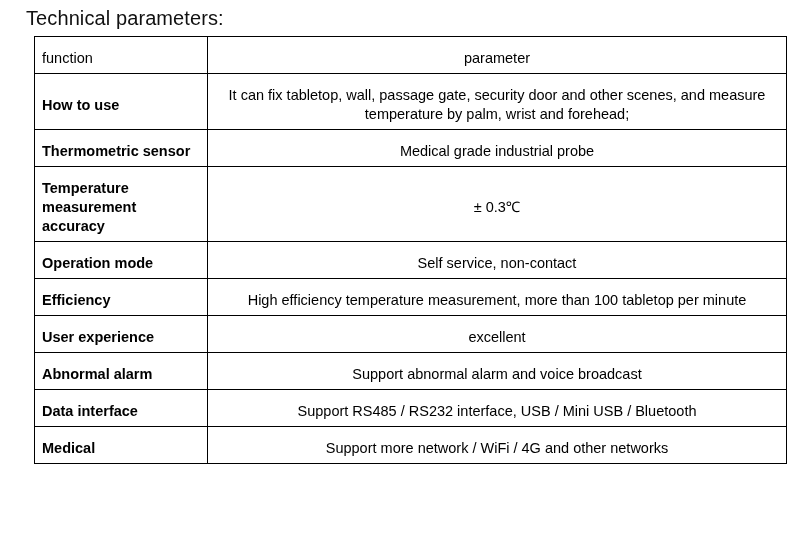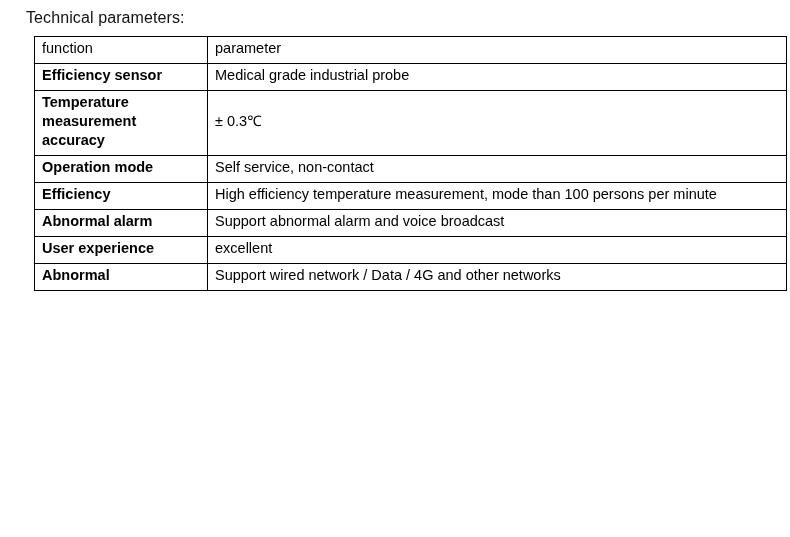--- a/index.html
+++ b/index.html
@@ -15,47 +15,48 @@
     overflow: hidden;
   }
   .page {
     position: relative;
     width: 790px;
     height: 537px;
     box-sizing: border-box;
     padding: 0;
   }
   .doc-title {
-    font-size: 16px;
+    font-size: 20px;
     line-height: 24px;
     margin: 6px 0 6px 26px;
     font-weight: 400;
     color: #111111;
     letter-spacing: 0.1px;
   }
   table.spec-table {
     border-collapse: collapse;
     table-layout: fixed;
     margin-left: 34px;
     width: 722px;
     border: 1.5px solid #000000;
   }
   table.spec-table td {
     border: 1.5px solid #000000;
-    padding: 2px 7px 5px 7px;
+    padding: 12px 7px 5px 7px;
     font-size: 14.5px;
     line-height: 19px;
     vertical-align: middle;
     word-wrap: break-word;
   }
   td.col-fn {
     width: 158px;
   }
   td.col-param {
     width: 564px;
+    text-align: center;
   }
   .bold {
     font-weight: bold;
   }
   .head-row td {
     font-weight: normal;
   }
   .mid {
     vertical-align: middle;
   }
@@ -70,54 +71,62 @@
 
   <h1 class="doc-title">Technical parameters:</h1>
 
   <table class="spec-table">
     <tbody>
       <tr class="head-row">
         <td class="col-fn mid">function</td>
         <td class="col-param mid">parameter</td>
       </tr>
 
+      <tr>
+        <td class="col-fn bold top">How to use</td>
+        <td class="col-param top">It can fix tabletop, wall, passage gate, security door and other scenes, and measure temperature by palm, wrist and forehead;</td>
+      </tr>
 
       <tr>
-        <td class="col-fn bold top">Efficiency sensor</td>
+        <td class="col-fn bold top">Thermometric sensor</td>
         <td class="col-param top">Medical grade industrial probe</td>
       </tr>
 
       <tr>
         <td class="col-fn bold top">Temperature measurement accuracy</td>
         <td class="col-param mid">± 0.3℃</td>
       </tr>
 
 
       <tr>
         <td class="col-fn bold mid">Operation mode</td>
         <td class="col-param mid">Self service, non-contact</td>
       </tr>
 
       <tr>
         <td class="col-fn bold top">Efficiency</td>
-        <td class="col-param top">High efficiency temperature measurement, mode than 100 persons per minute</td>
+        <td class="col-param top">High efficiency temperature measurement, more than 100 tabletop per minute</td>
+      </tr>
+
+      <tr>
+        <td class="col-fn bold mid">User experience</td>
+        <td class="col-param mid">excellent</td>
       </tr>
 
       <tr>
         <td class="col-fn bold mid">Abnormal alarm</td>
         <td class="col-param mid">Support abnormal alarm and voice broadcast</td>
       </tr>
 
+
       <tr>
-        <td class="col-fn bold mid">User experience</td>
-        <td class="col-param mid">excellent</td>
+        <td class="col-fn bold mid">Data interface</td>
+        <td class="col-param mid">Support RS485 / RS232 interface, USB / Mini USB / Bluetooth</td>
       </tr>
 
-
-
       <tr>
-        <td class="col-fn bold mid">Abnormal</td>
-        <td class="col-param mid">Support wired network / Data / 4G and other networks</td>
+        <td class="col-fn bold mid">Medical</td>
+        <td class="col-param mid">Support more network / WiFi / 4G and other networks</td>
       </tr>
     </tbody>
   </table>
 
 </div>
 
 </body></html>

